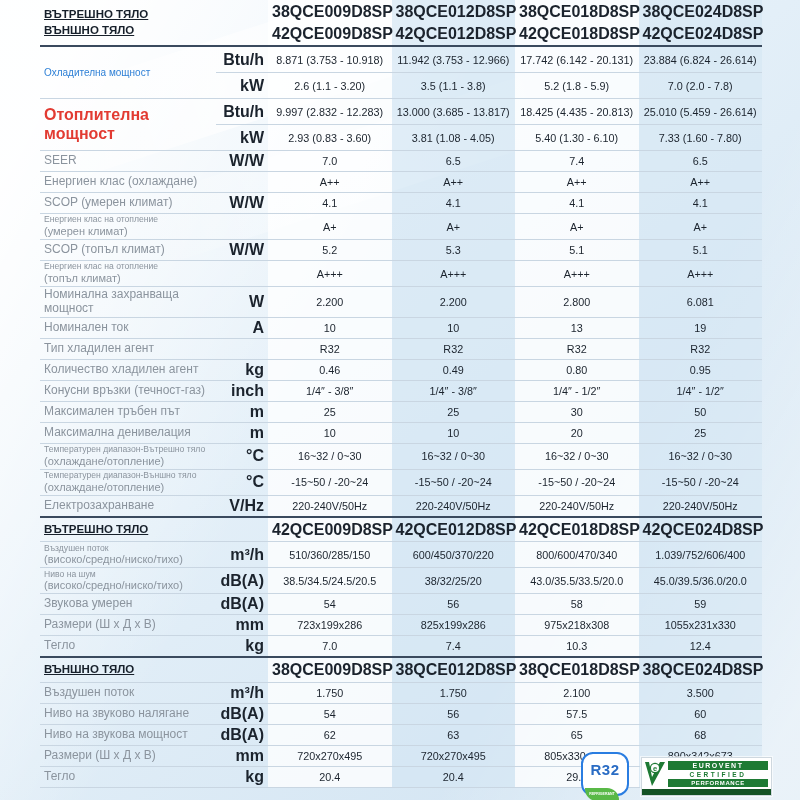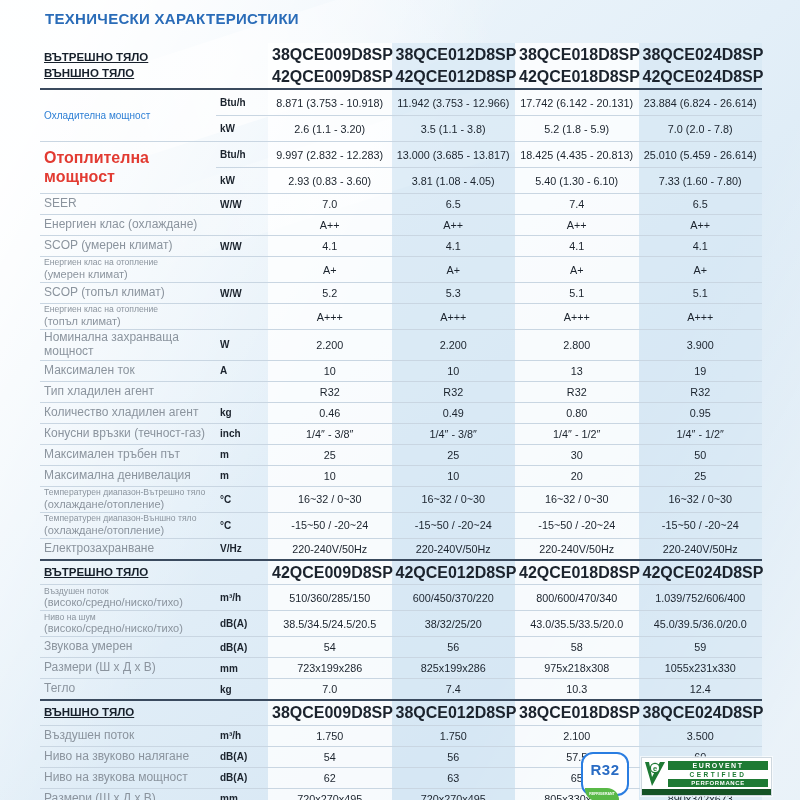--- a/index.html
+++ b/index.html
@@ -21,21 +21,21 @@
     margin:10px 0 16px 45px;font-size:15px;font-weight:700;letter-spacing:.3px;
     color:#2a6cb8;
   }
   table.spec{border-collapse:collapse;table-layout:fixed;width:722px;margin-left:40px;}
   table.spec td{vertical-align:middle;padding:1px 4px;border-bottom:1px solid #c9d6e2;}
   td.lbl{width:168px;text-align:left;font-size:12px;color:#8b949e;line-height:1.15;padding-left:6px;}
   td.lbl.small{font-size:8.6px;margin-left:36px;}
   td.lbl .sub{font-size:11px;}
   td.lbl.blue{color:#2f80d6;font-weight:400;font-size:10px;}
   td.lbl.red{color:#e23b32;font-weight:700;font-size:16px;}
-  td.unit{width:44px;text-align:left;font-size:10px;font-weight:700;color:#1b232d;padding:1px 1px;}
+  td.unit{width:44px;text-align:right;font-size:16px;font-weight:700;color:#1b232d;padding:1px 1px;}
   td.val{text-align:center;font-size:10.8px;color:#1b232d;padding:1px 2px;}
   td.ca{background:rgba(255,255,255,.78);}
   td.cb{background:rgba(213,230,243,.62);}
   tr.rm td{height:23px;}
   tr.rs td{height:18px;}
   tr.row-models td{height:38px;border-bottom:2px solid #3a4a5e;border-top:none;}
   tr.row-models td.lbl, tr.row-section td.lbl{
     font-size:11.5px;font-weight:700;color:#17202b;line-height:1.35;text-decoration:underline;
   }
   tr.row-models td.val, tr.row-section td.val{font-weight:700;font-size:16px;line-height:1.35;}
@@ -56,21 +56,20 @@
     text-align:center;padding:1px 0;}
   .ev .strip{height:6px;background:#145225;margin:2px -3px 0 -26px;}
 </style>
 </head>
 <body>
 
 <div class="streak" id="st1"></div>
 <div class="streak" id="st2"></div>
 
 <div class="page">
-  <div class="title">ТЕХНИЧЕСКИ ХАРАКТЕРИСТИКИ</div>
 
   <table class="spec">
     <tbody id="spec-body">
         <tr class="row-models rs">
           <td class="lbl">
             <div>ВЪТРЕШНО ТЯЛО</div>
             <div>ВЪНШНО ТЯЛО</div>
           </td>
           <td class="unit"></td>
           <td class="val ca">
@@ -187,25 +186,25 @@
           <td class="val cb">A+++</td>
         </tr>
         <tr class="row-data rs">
           <td class="lbl">
             <div>Номинална захранваща мощност</div>
           </td>
           <td class="unit">W</td>
           <td class="val ca">2.200</td>
           <td class="val cb">2.200</td>
           <td class="val ca">2.800</td>
-          <td class="val cb">3.900</td>
-        </tr>
-        <tr class="row-data rs">
-          <td class="lbl">
-            <div>Максимален ток</div>
+          <td class="val cb">6.081</td>
+        </tr>
+        <tr class="row-data rs">
+          <td class="lbl">
+            <div>Номинален ток</div>
           </td>
           <td class="unit">A</td>
           <td class="val ca">10</td>
           <td class="val cb">10</td>
           <td class="val ca">13</td>
           <td class="val cb">19</td>
         </tr>
         <tr class="row-data rs">
           <td class="lbl">
             <div>Тип хладилен агент</div>

